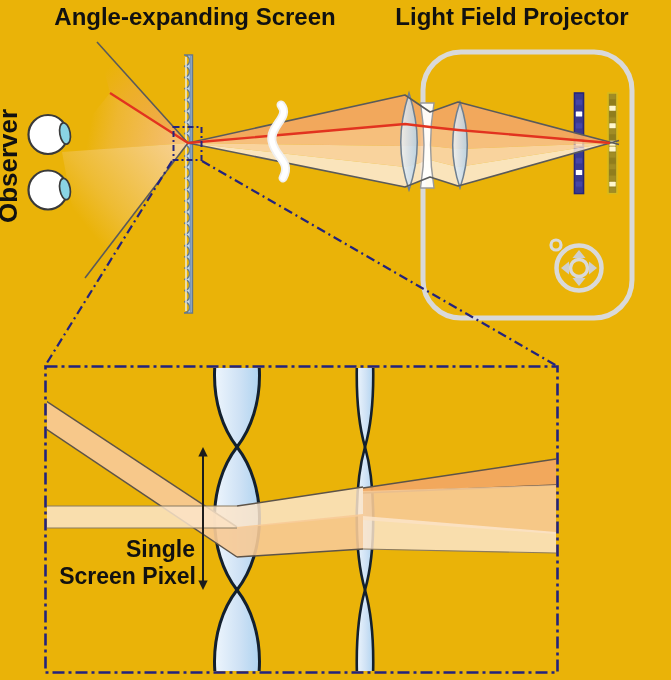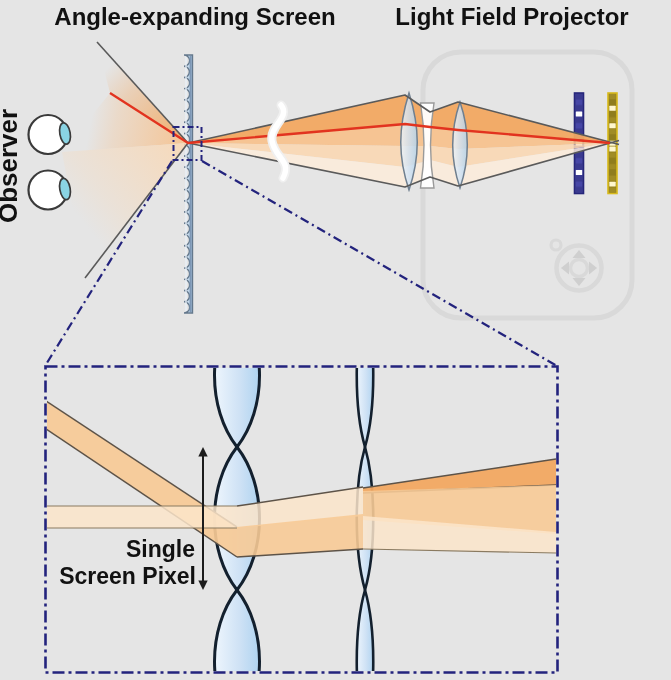--- a/index.html
+++ b/index.html
@@ -1,16 +1,16 @@
 <!DOCTYPE html>
 <html style="--beam-dark: #f2a861; --beam-mid: #f7c08a; --beam-light: #fad7b2; --beam-pale: #fdecdb; --inset-beam-mid: #f7ca96; --inset-beam-pale: #fbe5ca; --red-ray: #e2331f; --outline-gray: #5a5a5a; --navy: #23237d; --screen-fill-light: #dce9f5; --screen-fill-deep: #9fc0dc; --screen-edge: #64788c; --lens-fill: #cfe2f5; --lens-fill-light: #eef6fd; --lens-fill-deep: #aed3f0; --lens-stroke-main: #6f7f8f; --lenslet-stroke: #13202e; --projector-gray: #d9d9d9; --slm-border: #26267a; --slm-fill: #3f3f96; --slm-dark-a: #4646a6; --slm-dark-b: #3a3a90; --slm-white: #ffffff; --source-border: #d8ba1c; --source-fill: #94801f; --source-dark-a: #8f7d1e; --source-dark-b: #a08c26; --source-bright: #fff7cd; --eye-cyan: #8ad4e4; --ink: #111111;"><head>
 <meta charset="utf-8">
 <style>
   html,body{margin:0;padding:0;background:#fff;}
-  #stage{position:relative;width:671px;height:680px;background:#e5e5e5;overflow:hidden;
+  #stage{position:relative;width:671px;height:680px;background:#eab308;overflow:hidden;
          font-family:"Liberation Sans",sans-serif;}
   svg{position:absolute;left:0;top:0;}
   .title{font-family:"Liberation Sans",sans-serif;font-weight:bold;font-size:24px;fill:#111;}
   .sideLabel{font-family:"Liberation Sans",sans-serif;font-weight:bold;font-size:26px;fill:#111;}
   .insetLabel{font-family:"Liberation Sans",sans-serif;font-weight:bold;font-size:23px;fill:#111;}
   .grayEdge{stroke:var(--outline-gray);stroke-width:1.6;fill:none;stroke-linejoin:round;}
   .navyDash{stroke:var(--navy);fill:none;}
   .beamEdge{stroke:#5d5348;stroke-width:1.5;fill:none;}
   .beamEdgeLight{stroke:#8a7a60;stroke-width:1.2;fill:none;}
 </style>

